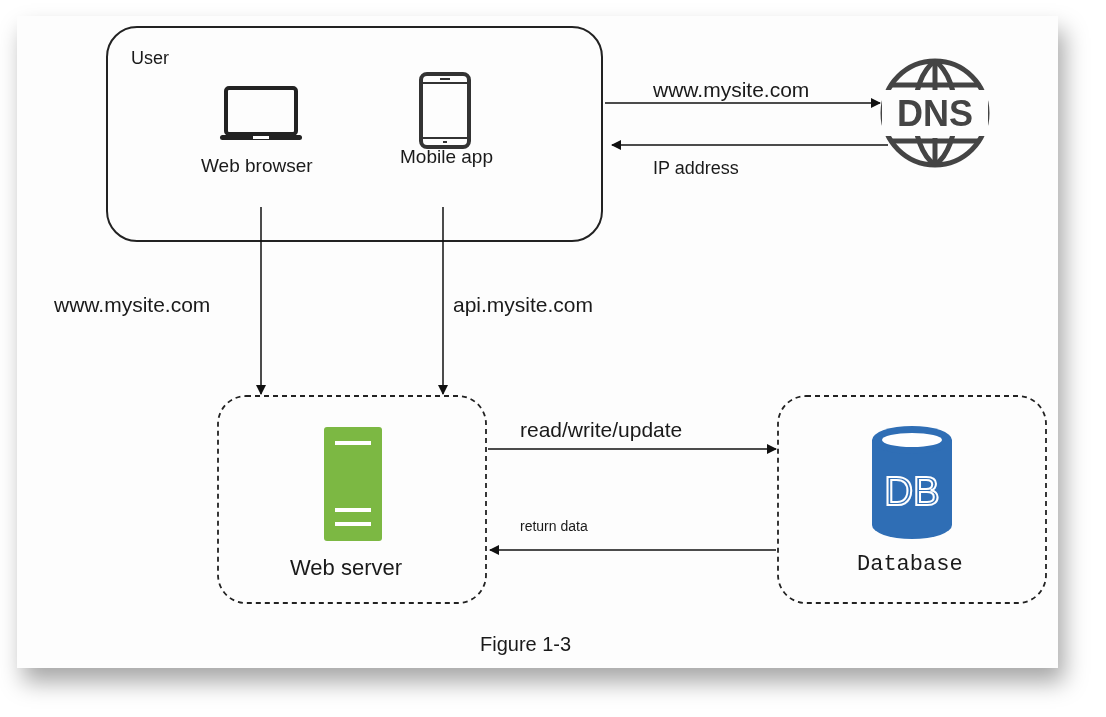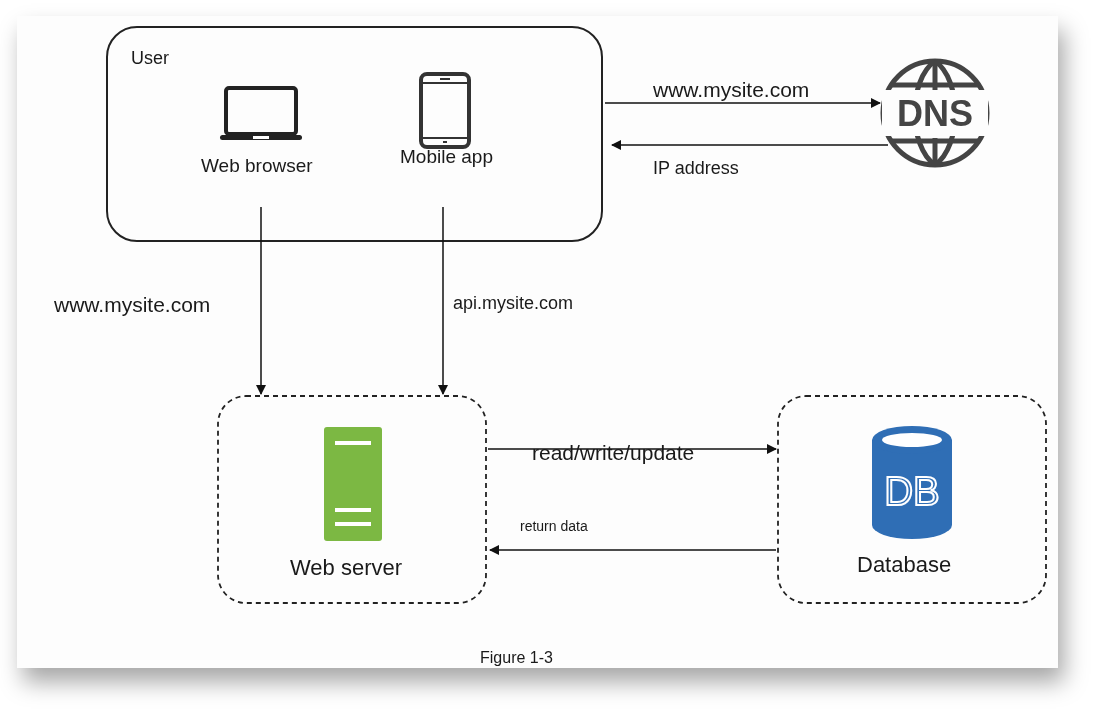--- a/index.html
+++ b/index.html
@@ -76,21 +76,21 @@
 </svg>
 
 <div class="lbl" style="left:131px;top:48px;font-size:18px;">User</div>
 <div class="lbl" style="left:201px;top:155px;font-size:19px;text-align:center;">Web browser</div>
 <div class="lbl" style="left:400px;top:146px;font-size:19px;">Mobile app</div>
 
 <div class="lbl" style="left:653px;top:78px;font-size:21px;">www.mysite.com</div>
 <div class="lbl" style="left:653px;top:158px;font-size:18px;">IP address</div>
 
 <div class="lbl" style="left:54px;top:293px;font-size:21px;">www.mysite.com</div>
-<div class="lbl" style="left:453px;top:293px;font-size:18px;">api.mysite.com</div>
+<div class="lbl" style="left:453px;top:293px;font-size:21px;">api.mysite.com</div>
 
 <div class="lbl" style="left:290px;top:555px;font-size:22px;">Web server</div>
-<div class="lbl" style="left:857px;top:552px;font-size:22px;">Database</div>
+<div class="lbl" style="left:857px;top:552px;font-size:22px;font-family:Liberation Mono, monospace;">Database</div>
 
-<div class="lbl" style="left:520px;top:441px;font-size:21px;margin-left:12px;">read/write/update</div>
+<div class="lbl" style="left:520px;top:418px;font-size:21px;">read/write/update</div>
 <div class="lbl" style="left:520px;top:518px;font-size:14px;">return data</div>
 
-<div class="lbl" style="left:480px;top:633px;font-size:16px;margin-top:16px;">Figure 1-3</div>
+<div class="lbl" style="left:480px;top:633px;font-size:20px;">Figure 1-3</div>
 
 </body></html>

